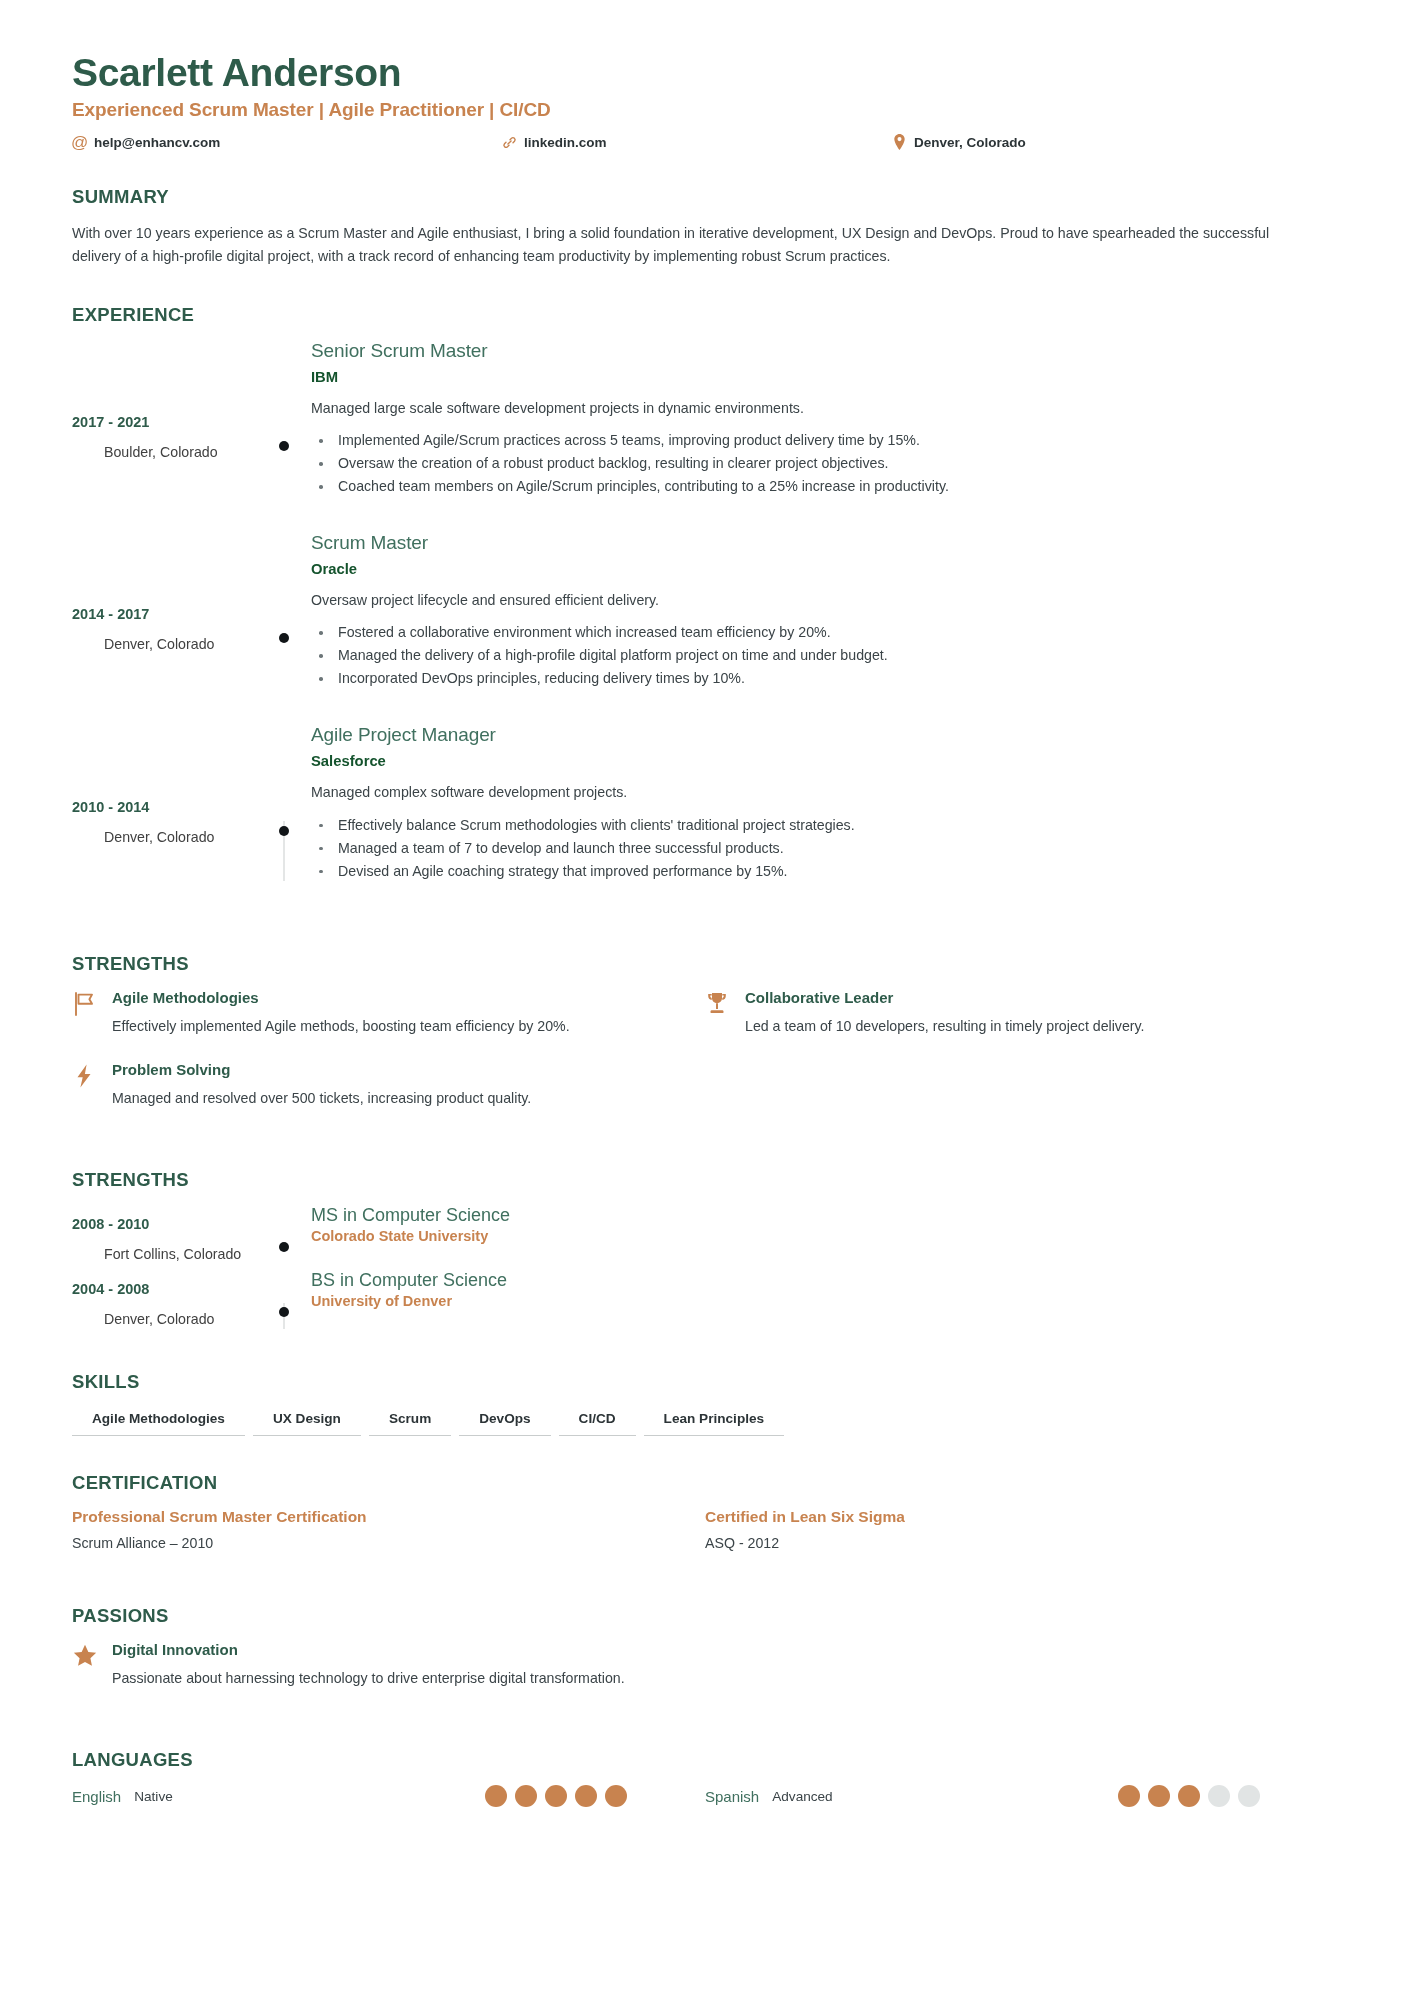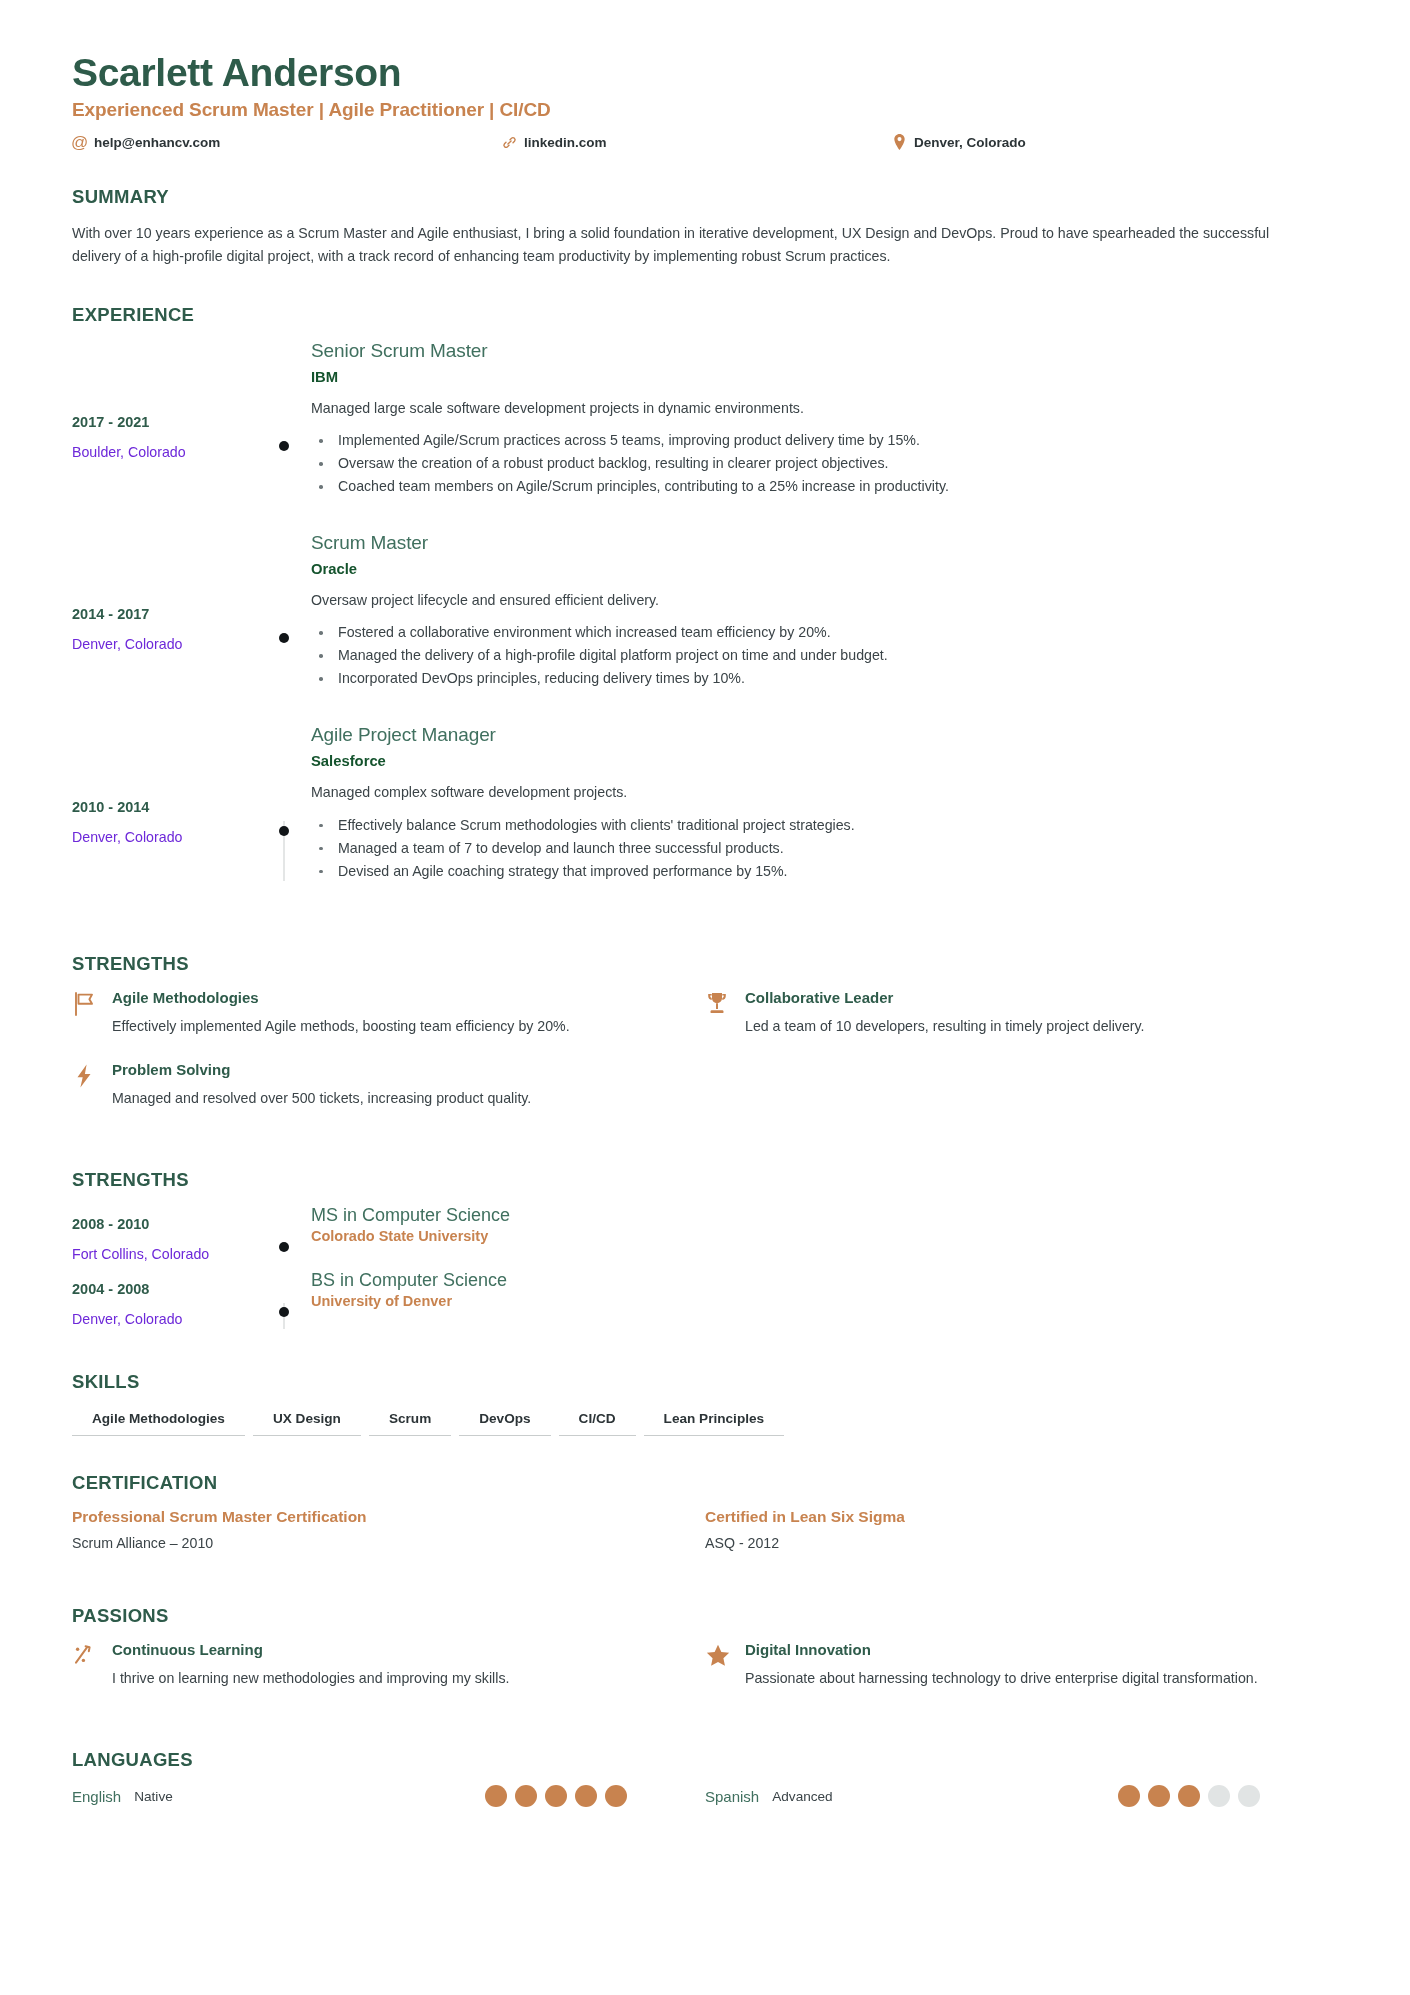--- a/index.html
+++ b/index.html
@@ -105,22 +105,23 @@
   }
   .tl-date {
     font-size: 14.5px;
     font-weight: 700;
     color: #2e5b4a;
     margin-bottom: 14px;
     white-space: nowrap;
   }
   .tl-loc {
     font-size: 14.2px;
-    color: #6d28d9;
+    color: #404040;
     white-space: nowrap;
+    margin-left: 32px;
   }
   .tl-axis {
     width: 34px;
     flex: 0 0 34px;
     position: relative;
   }
   .tl-axis .line {
     position: absolute;
     left: 50%;
     top: 0;
@@ -526,34 +527,20 @@
         <div class="cert-name">Certified in Lean Six Sigma</div>
         <p class="cert-issuer">ASQ - 2012</p>
       </div>
     </div>
   </div>
 
   <div class="section">
     <h2 class="section-title">PASSIONS</h2>
     <div class="icon-grid">
 
-      <div class="icon-item">
-        <div class="icon-slot">
-          <svg width="24" height="26" viewBox="0 0 24 26" fill="none" stroke="currentColor" stroke-width="2" stroke-linecap="round">
-            <circle cx="5.6" cy="6.2" r="1.7" fill="currentColor" stroke="none"></circle>
-            <circle cx="11.4" cy="17.4" r="1.7" fill="currentColor" stroke="none"></circle>
-            <path d="M4 19.6 L15 4.4"></path>
-            <path d="M13.6 3.2 L17.6 4.2 L16.8 8.2" stroke-linejoin="round"></path>
-          </svg>
-        </div>
-        <div class="icon-texts">
-          <div class="icon-head">Continuous Learning</div>
-          <p class="icon-desc">I thrive on learning new methodologies and improving my skills.</p>
-        </div>
-      </div>
 
       <div class="icon-item">
         <div class="icon-slot">
           <svg width="26" height="26" viewBox="0 0 24 24" fill="currentColor">
             <path d="M12 1.6 l3.1 6.6 7.2 0.9 -5.3 4.9 1.4 7.1 -6.4 -3.5 -6.4 3.5 1.4 -7.1 -5.3 -4.9 7.2 -0.9 z"></path>
           </svg>
         </div>
         <div class="icon-texts">
           <div class="icon-head">Digital Innovation</div>
           <p class="icon-desc">Passionate about harnessing technology to drive enterprise digital transformation.</p>

